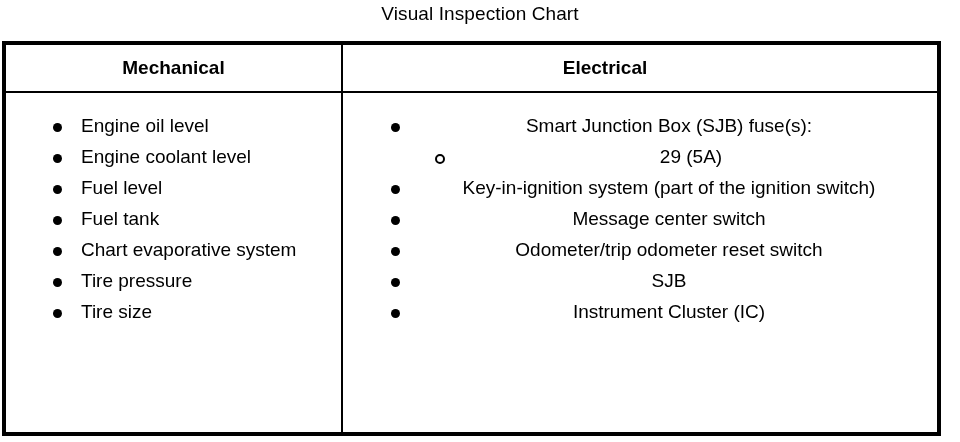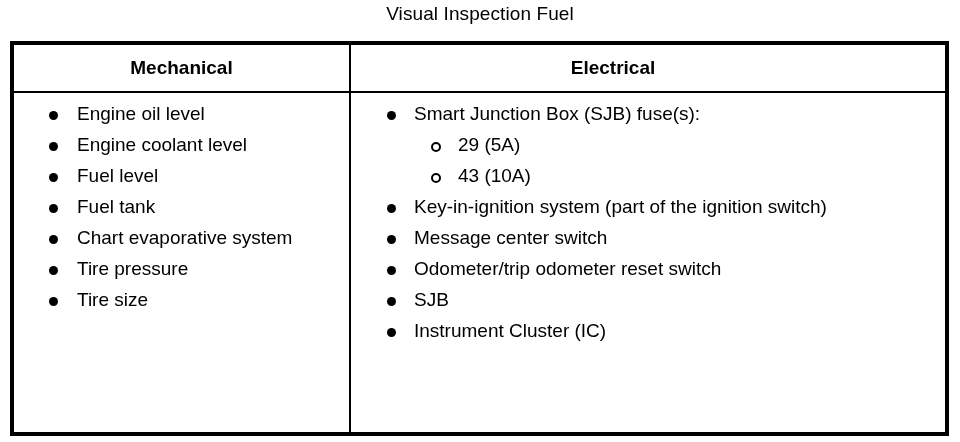--- a/index.html
+++ b/index.html
@@ -36,21 +36,21 @@
     font-size: 19px;
     font-weight: normal;
     line-height: 24px;
     letter-spacing: 0.1px;
     white-space: nowrap;
   }
 
   
   .chart-table {
     position: absolute;
-    left: 10px;
+    left: 2px;
     top: 41px;
     width: 939px;
     height: 395px;
     box-sizing: border-box;
     border: 4px solid #000000;
     background: #ffffff;
   }
 
   .table-inner {
     position: relative;
@@ -99,25 +99,25 @@
   }
   .header-cell.mechanical { left: 0;     width: 335px; }
   .header-cell.electrical { left: 337px; width: 524px; }
 
   
   .body-cell {
     position: absolute;
     top: 48px;
   }
   .body-cell.mechanical { left: 0;     width: 335px; }
-  .body-cell.electrical { left: 337px; width: 594px; }
+  .body-cell.electrical { left: 337px; width: 594px; text-align: center; }
 
   ul.bullet-list {
     list-style: none;
-    margin: 0;
+    margin: 12px;
     padding: 5px;
   }
 
   li.bullet-item {
     position: relative;
     font-size: 19px;
     line-height: 31px;
     height: 31px;
     white-space: nowrap;
   }
@@ -156,21 +156,21 @@
 
   .body-cell.electrical li.level-2 > .marker-hollow { left: 75px; }
   .body-cell.electrical li.level-2 > .item-label    { margin-left: 102px; display: inline-block; }
 
 </style>
 </head>
 <body>
 
 <div id="page">
 
-  <div class="chart-title">Visual Inspection Fuel</div>
+  <div class="chart-title">Visual Inspection Chart</div>
 
   <div class="chart-table">
     <div class="table-inner">
 
       <div class="col-divider"></div>
       <div class="header-rule"></div>
 
       <div class="header-row">
         <div class="header-cell mechanical">Mechanical</div>
         <div class="header-cell electrical">Electrical</div>
@@ -185,21 +185,20 @@
             <li class="bullet-item level-1"><span class="marker-filled"></span><span class="item-label">Chart evaporative system</span></li>
             <li class="bullet-item level-1"><span class="marker-filled"></span><span class="item-label">Tire pressure</span></li>
             <li class="bullet-item level-1"><span class="marker-filled"></span><span class="item-label">Tire size</span></li>
           </ul>
       </div>
 
       <div class="body-cell electrical">
         <ul class="bullet-list" id="list-electrical">
             <li class="bullet-item level-1"><span class="marker-filled"></span><span class="item-label">Smart Junction Box (SJB) fuse(s):</span></li>
             <li class="bullet-item level-2"><span class="marker-hollow"></span><span class="item-label">29 (5A)</span></li>
-            <li class="bullet-item level-2"><span class="marker-hollow"></span><span class="item-label">43 (10A)</span></li>
             <li class="bullet-item level-1"><span class="marker-filled"></span><span class="item-label">Key-in-ignition system (part of the ignition switch)</span></li>
             <li class="bullet-item level-1"><span class="marker-filled"></span><span class="item-label">Message center switch</span></li>
             <li class="bullet-item level-1"><span class="marker-filled"></span><span class="item-label">Odometer/trip odometer reset switch</span></li>
             <li class="bullet-item level-1"><span class="marker-filled"></span><span class="item-label">SJB</span></li>
             <li class="bullet-item level-1"><span class="marker-filled"></span><span class="item-label">Instrument Cluster (IC)</span></li>
           </ul>
       </div>
 
     </div>
   </div>

